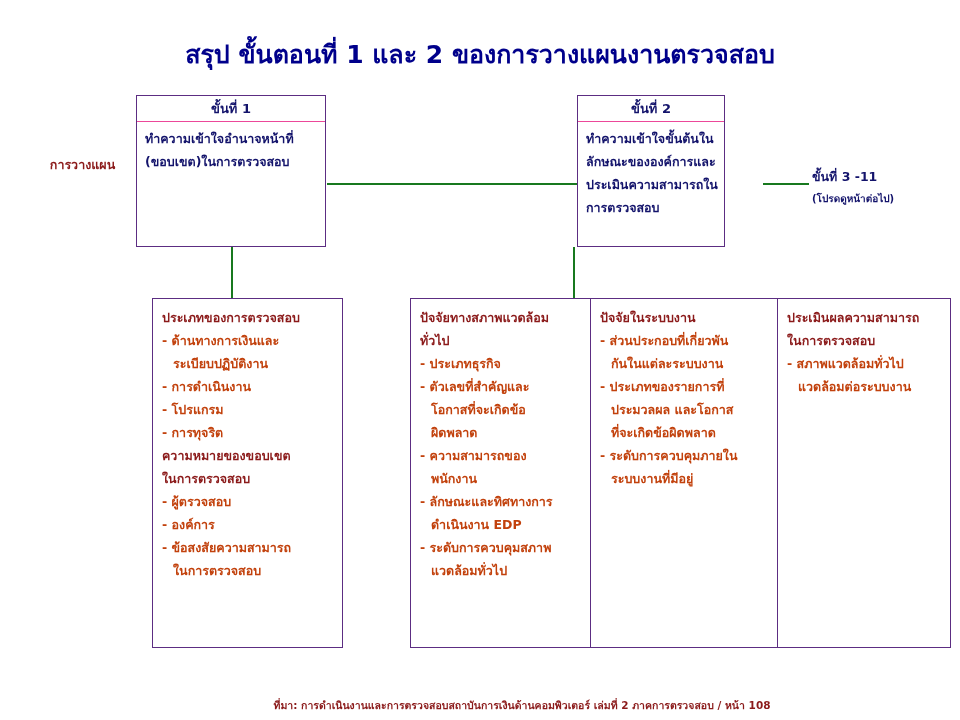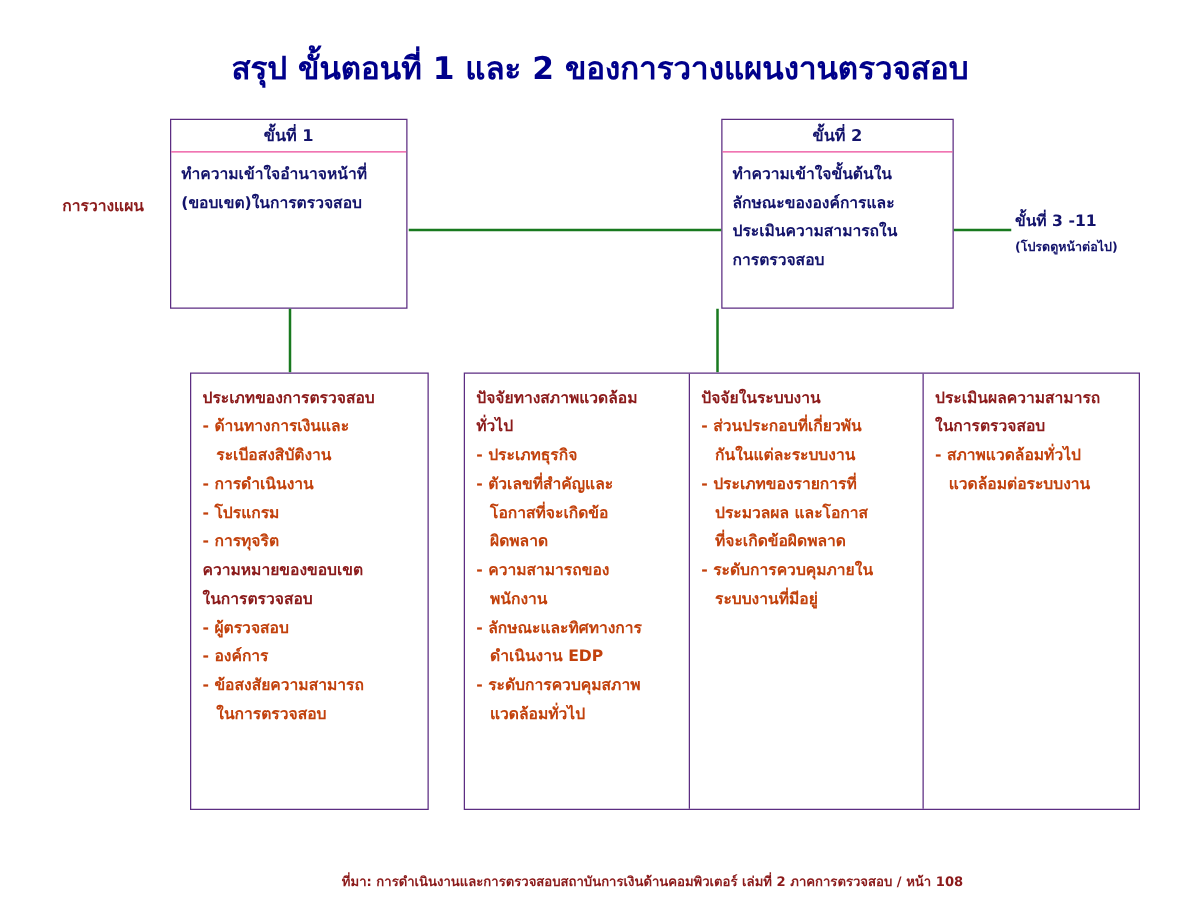--- a/index.html
+++ b/index.html
@@ -28,25 +28,25 @@
     position:absolute;left:0;right:0;top:25px;bottom:0;
     padding:6px 8px 0 8px;box-sizing:border-box;
   }
   .line{
     font-size:12.5px;font-weight:bold;color:#13136b;
     line-height:23px;white-space:nowrap;
   }
 
   
   #step1-box{left:136px;top:95px;width:190px;height:152px;}
-  #step2-box{left:577px;top:95px;width:186px;height:152px;}
+  #step2-box{left:577px;top:95px;width:148px;height:152px;}
 
   
   #col1-box{left:152px;top:298px;width:191px;height:350px;}
-  #lower-group{left:371px;top:298px;width:541px;height:350px;}
+  #lower-group{left:410px;top:298px;width:541px;height:350px;}
   .divider{position:absolute;top:0;bottom:0;width:1px;background:#5c2d82;}
   #div-1{left:179px;}
   #div-2{left:366px;}
   .col{position:absolute;top:0;bottom:0;padding:7px 7px 0 9px;box-sizing:border-box;}
   #col2{left:0;width:180px;}
   #col3{left:180px;width:187px;}
   #col4{left:367px;width:174px;}
 
   .col-inner{padding:7px 7px 0 9px;box-sizing:border-box;}
 
@@ -111,21 +111,21 @@
 
   <div class="conn" id="conn-h-mid"></div>
   <div class="conn" id="conn-h-right"></div>
   <div class="conn" id="conn-v-left"></div>
   <div class="conn" id="conn-v-right"></div>
 
   <div class="box" id="col1-box">
     <div class="col-inner">
       <div class="hd">ประเภทของการตรวจสอบ</div>
       <div class="it">- ด้านทางการเงินและ</div>
-      <div class="it ind">ระเบีอสงสิบัติงาน</div>
+      <div class="it ind">ระเบียบปฏิบัติงาน</div>
       <div class="it">- การดำเนินงาน</div>
       <div class="it">- โปรแกรม</div>
       <div class="it">- การทุจริต</div>
       <div class="hd">ความหมายของขอบเขต</div>
       <div class="hd">ในการตรวจสอบ</div>
       <div class="it">- ผู้ตรวจสอบ</div>
       <div class="it">- องค์การ</div>
       <div class="it">- ข้อสงสัยความสามารถ</div>
       <div class="it ind">ในการตรวจสอบ</div>
     </div>

